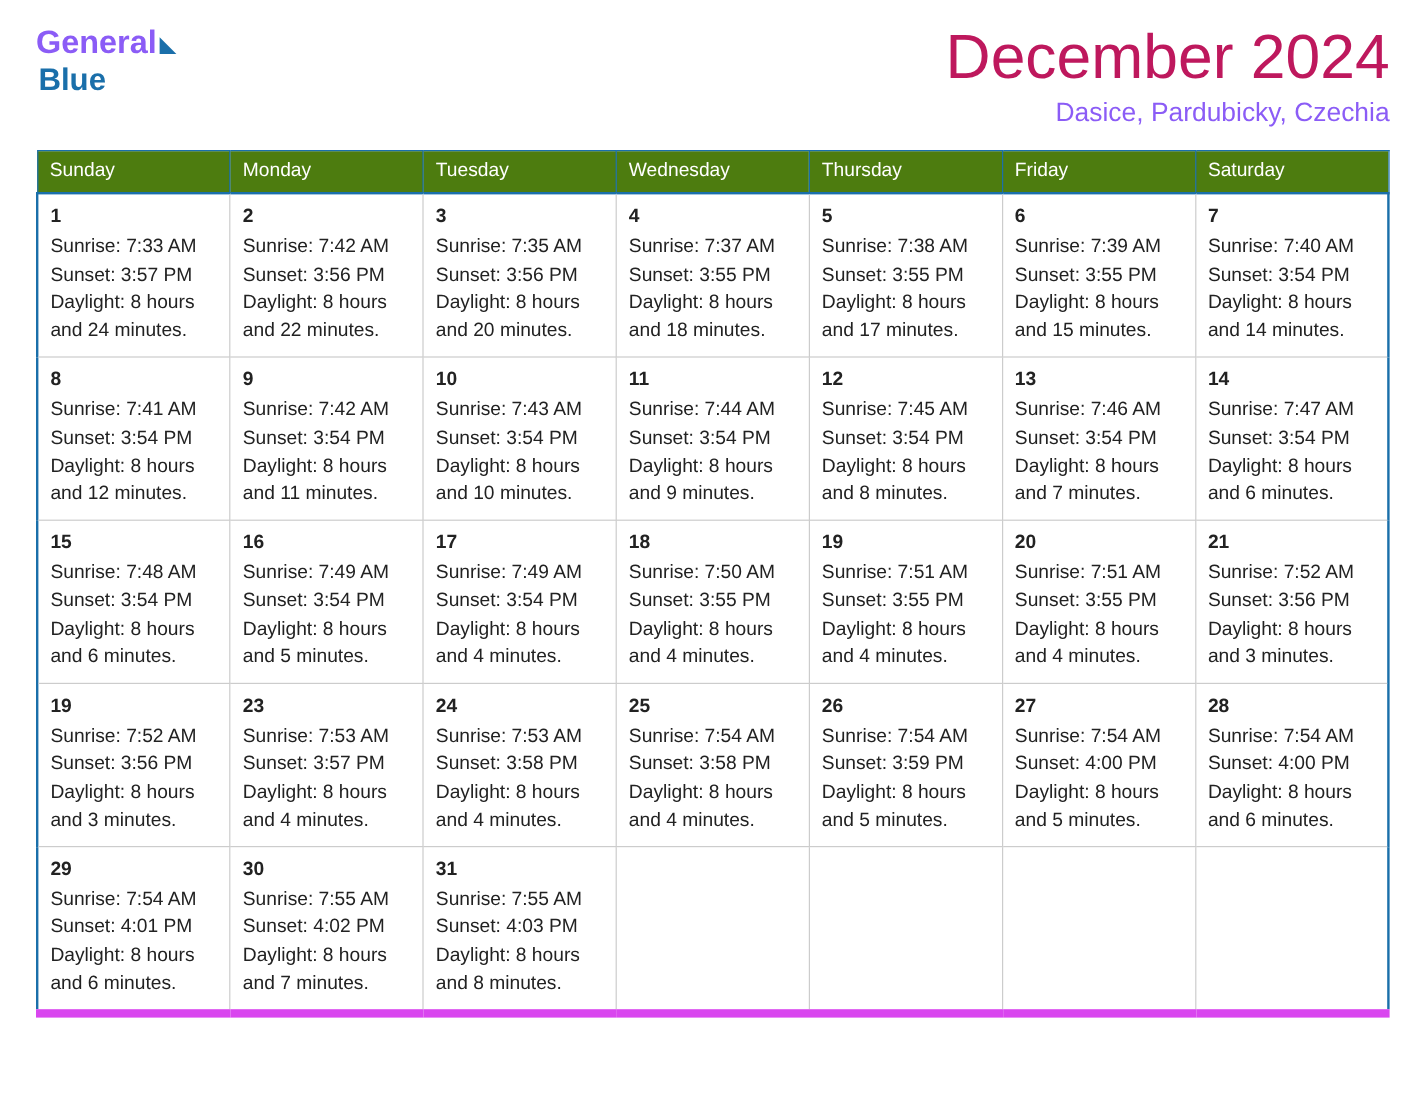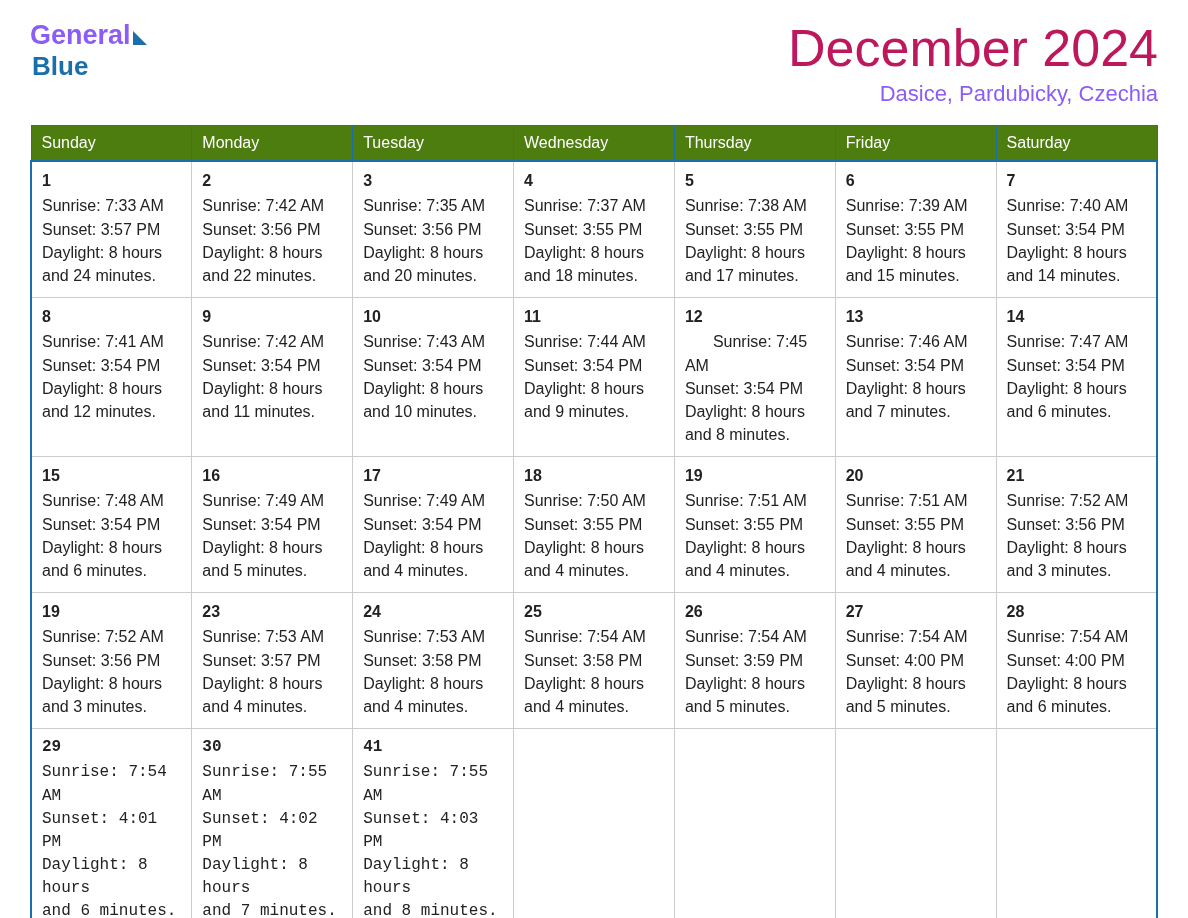--- a/index.html
+++ b/index.html
@@ -89,22 +89,21 @@
     tbody tr:first-child td {
       border-top: 2px solid #1a6faa;
     }
     tbody tr td:first-child {
       border-left: 2px solid #1a6faa;
     }
     tbody tr td:last-child {
       border-right: 2px solid #1a6faa;
     }
     tbody tr:last-child td {
-      border-bottom: 2px solid #d946ef;
-      font-family: Liberation Mono, monospace;
+      border-bottom: 7px solid #d946ef;
     }
     
     tbody tr + tr td {
       border-top: 1.5px solid #1a6faa;
     }
     .logo-wrapper {
       display: flex;
       flex-direction: column;
     }
     .logo-line1 {
@@ -184,21 +183,21 @@
 Daylight: 8 hours
 and 11 minutes.</span></td>
         <td><span class="day-num">10</span><span class="day-info" style="white-space: pre-line;">Sunrise: 7:43 AM
 Sunset: 3:54 PM
 Daylight: 8 hours
 and 10 minutes.</span></td>
         <td><span class="day-num">11</span><span class="day-info" style="white-space: pre-line;">Sunrise: 7:44 AM
 Sunset: 3:54 PM
 Daylight: 8 hours
 and 9 minutes.</span></td>
-        <td><span class="day-num">12</span><span class="day-info" style="white-space: pre-line; margin-left: 28px;">Sunrise: 7:45 AM
+        <td><span class="day-num">12</span><span class="day-info" style="white-space: pre-line;">Sunrise: 7:45 AM
 Sunset: 3:54 PM
 Daylight: 8 hours
 and 8 minutes.</span></td>
         <td><span class="day-num">13</span><span class="day-info" style="white-space: pre-line;">Sunrise: 7:46 AM
 Sunset: 3:54 PM
 Daylight: 8 hours
 and 7 minutes.</span></td>
         <td><span class="day-num">14</span><span class="day-info" style="white-space: pre-line;">Sunrise: 7:47 AM
 Sunset: 3:54 PM
 Daylight: 8 hours
@@ -266,21 +265,21 @@
       </tr>
       <tr>
         <td><span class="day-num">29</span><span class="day-info" style="white-space: pre-line;">Sunrise: 7:54 AM
 Sunset: 4:01 PM
 Daylight: 8 hours
 and 6 minutes.</span></td>
         <td><span class="day-num">30</span><span class="day-info" style="white-space: pre-line;">Sunrise: 7:55 AM
 Sunset: 4:02 PM
 Daylight: 8 hours
 and 7 minutes.</span></td>
-        <td><span class="day-num">41</span><span class="day-info" style="white-space: pre-line;">Sunrise: 7:55 AM
+        <td><span class="day-num">31</span><span class="day-info" style="white-space: pre-line;">Sunrise: 7:55 AM
 Sunset: 4:03 PM
 Daylight: 8 hours
 and 8 minutes.</span></td>
         <td></td>
         <td></td>
         <td></td>
         <td></td>
       </tr>
     </tbody>
 </table>

